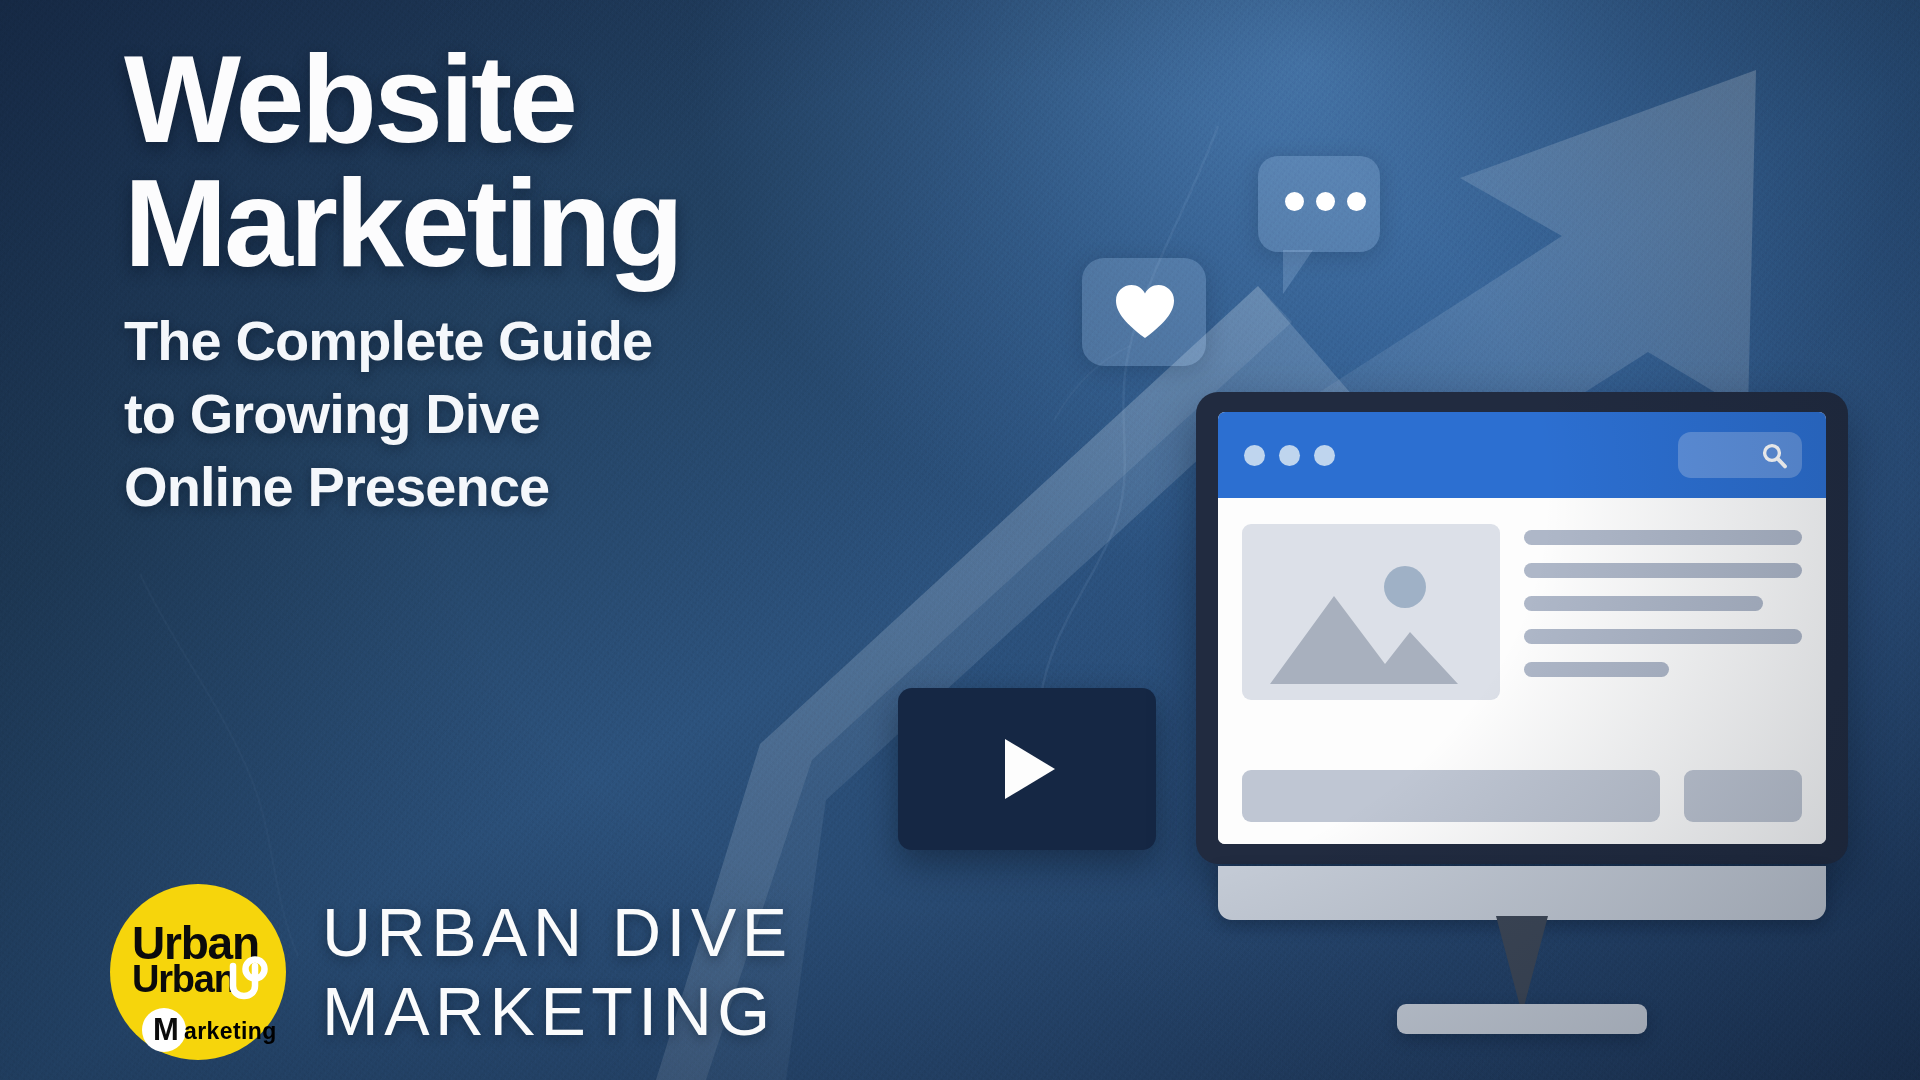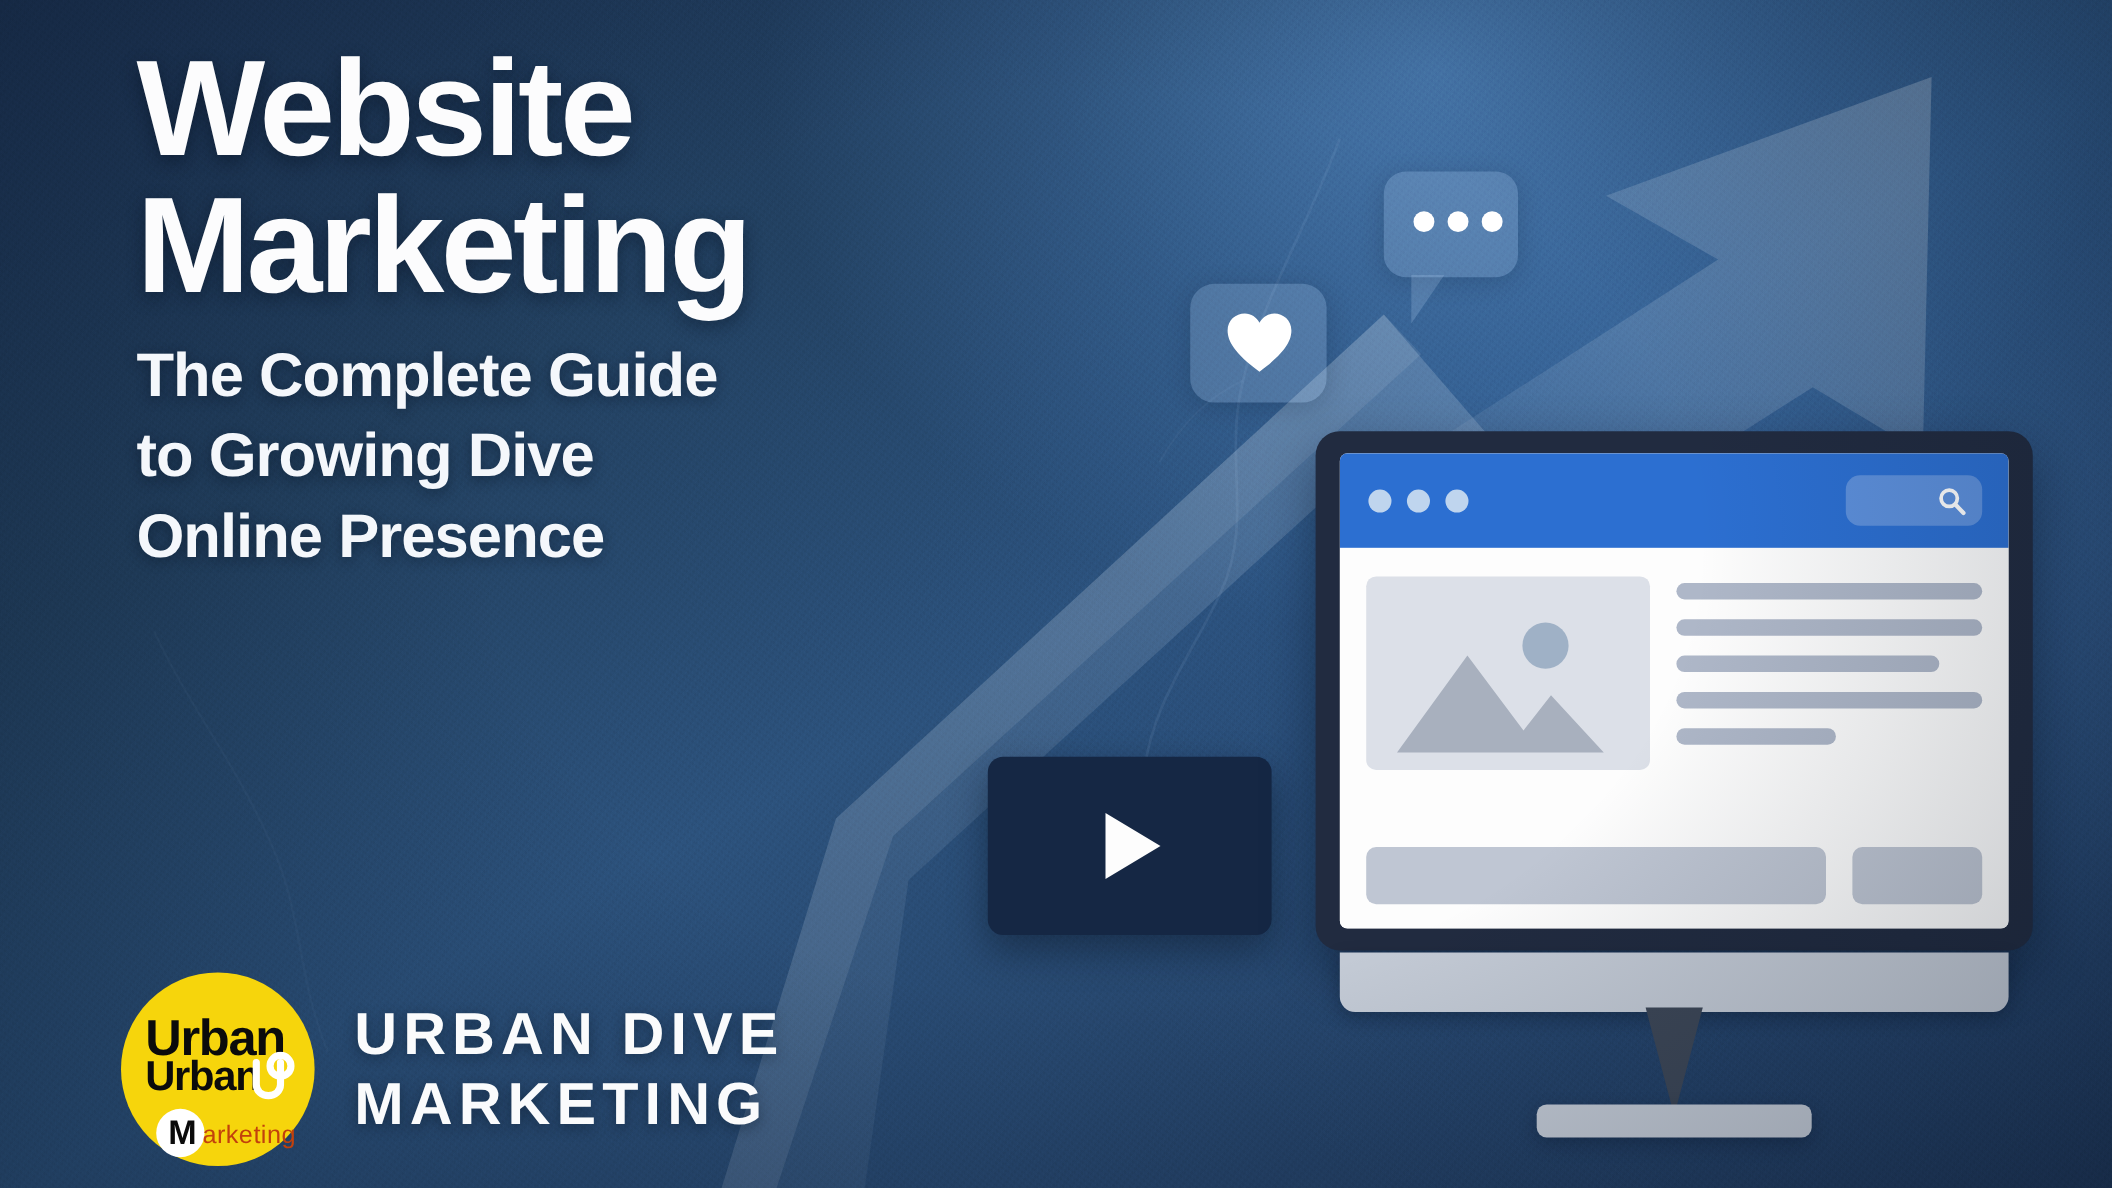--- a/index.html
+++ b/index.html
@@ -194,26 +194,26 @@
     position:absolute; left:32px; top:124px;
     width:44px; height:44px; border-radius:50%;
     background:#FFFFFF;
   }
   .badge .mletter {
     position:absolute; left:43px; top:130px;
     font-size:31px; font-weight:700; color:#0B0B0B; line-height:1;
   }
   .badge .mktg {
     position:absolute; left:74px; top:136px;
-    font-size:23px; font-weight:400; letter-spacing:.4px;
-    color:#c2410c; line-height:1;
+    font-size:23px; font-weight:700; letter-spacing:.4px;
+    color:#000000; line-height:1;
   }
   .wordmark { display:flex; flex-direction:column; gap:6px; }
   .wordmark .w1, .wordmark .w2 {
-    font-size:54px; font-weight:700;
+    font-size:68px; font-weight:400;
     letter-spacing:5.5px;
     color:#FAFBFC; line-height:1.08;
     text-shadow:0 3px 12px rgba(5,14,28,.40);
   }
 </style>
 </head>
 <body>
 
 <div class="stage">
 

